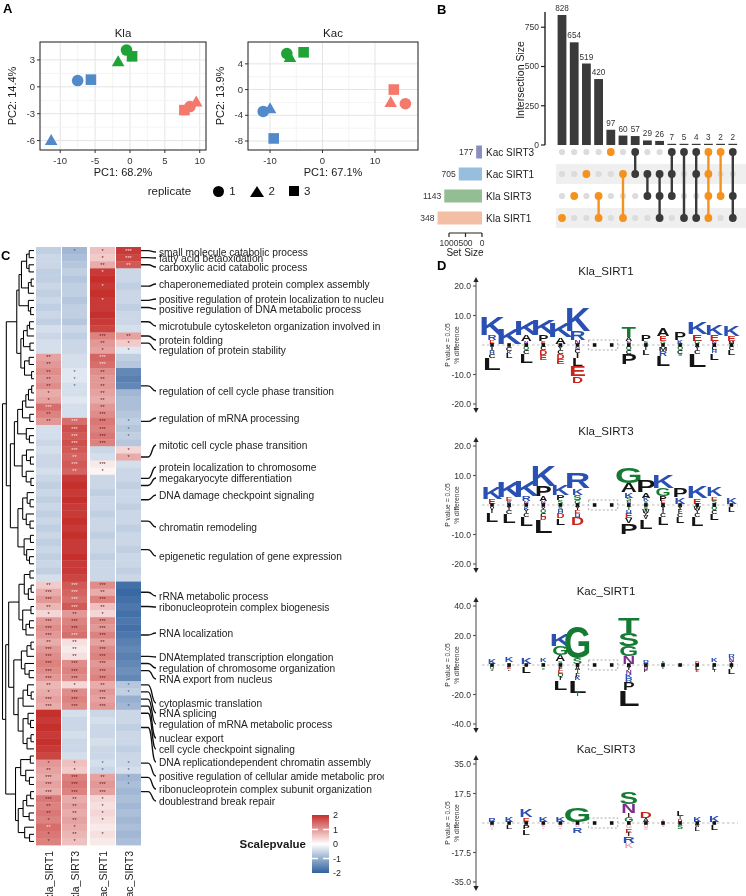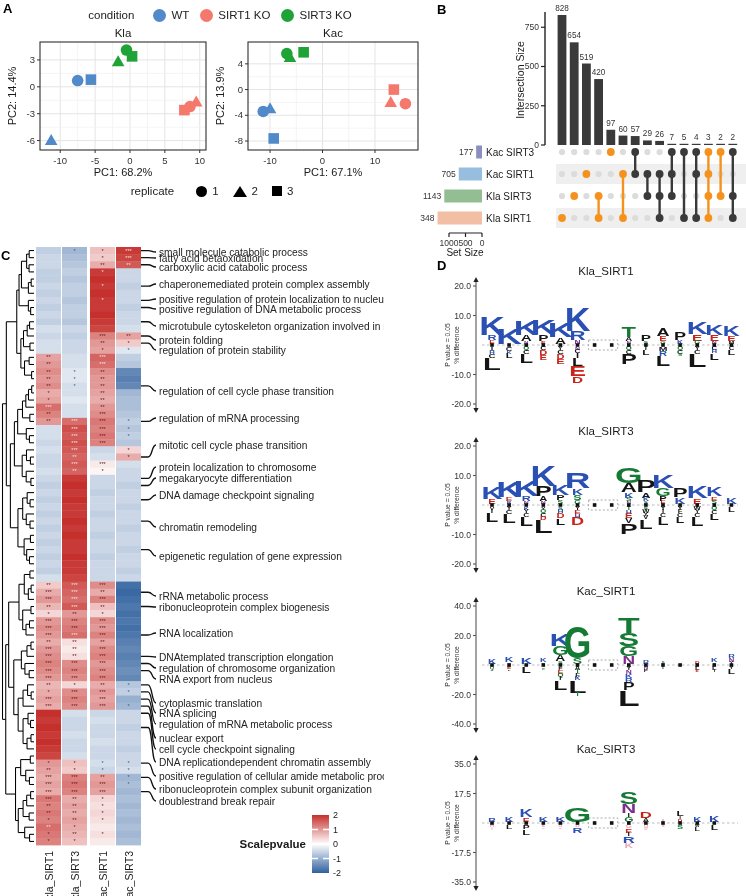--- a/index.html
+++ b/index.html
@@ -21,35 +21,20 @@
 </head>
 <body>
 
 <div class="canvas">
 
   <div class="plabel" style="left:3px;top:1px">A</div>
   <div class="plabel" style="left:437px;top:2px">B</div>
   <div class="plabel" style="left:1px;top:248px">C</div>
   <div class="plabel" style="left:437px;top:258px">D</div>
 
-  <div class="legend-row" style="left:20px;top:4px;width:400px;height:22px">
-    <span class="legend-title">condition</span>
-    <span class="legend-item">
-      <span class="cond-dot" style="background: rgb(81, 137, 201);"></span>
-      <span>WT</span>
-    </span>
-    <span class="legend-item">
-      <span class="cond-dot" style="background: rgb(244, 121, 108);"></span>
-      <span>SIRT1 KO</span>
-    </span>
-    <span class="legend-item">
-      <span class="cond-dot" style="background: rgb(31, 163, 55);"></span>
-      <span>SIRT3 KO</span>
-    </span>
-  </div>
 
   <svg id="pca0" style="left:6px;top:26px" width="206" height="154">
       <rect x="34" y="16" width="166" height="108" fill="#FFFFFF"></rect>
       <g>
         <line x1="54.226890756302524" y1="16" x2="54.226890756302524" y2="124" stroke="#E4E4E4" stroke-width="1"></line>
         <line x1="71.66386554621849" y1="16" x2="71.66386554621849" y2="124" stroke="#F1F1F1" stroke-width="0.8"></line>
         <line x1="89.10084033613445" y1="16" x2="89.10084033613445" y2="124" stroke="#E4E4E4" stroke-width="1"></line>
         <line x1="106.53781512605042" y1="16" x2="106.53781512605042" y2="124" stroke="#F1F1F1" stroke-width="0.8"></line>
         <line x1="123.97478991596638" y1="16" x2="123.97478991596638" y2="124" stroke="#E4E4E4" stroke-width="1"></line>
         <line x1="141.41176470588238" y1="16" x2="141.41176470588238" y2="124" stroke="#F1F1F1" stroke-width="0.8"></line>
@@ -142,21 +127,21 @@
         <rect x="56.409876543209876" y="107.12857142857142" width="10.6" height="10.6" fill="#5189C9"></rect>
         <circle cx="74.82716049382717" cy="27.571428571428577" r="5.8" fill="#1FA337"></circle>
         <path d="M77.9753086419753,24.92857142857143 L84.2753086419753,35.92857142857143 L71.6753086419753,35.92857142857143 Z" fill="#1FA337"></path>
         <rect x="86.3172839506173" y="20.985714285714288" width="10.6" height="10.6" fill="#1FA337"></rect>
         <circle cx="193.40740740740742" cy="77.71428571428572" r="5.8" fill="#F4796C"></circle>
         <path d="M178.71604938271605,69.92857142857143 L185.01604938271606,80.92857142857143 L172.41604938271604,80.92857142857143 Z" fill="#F4796C"></path>
         <rect x="176.56419753086416" y="58.27142857142857" width="10.6" height="10.6" fill="#F4796C"></rect>
       </g>
     </svg>
 
-  <div class="legend-row" style="left:12px;top:182px;width:400px;height:18px;gap:14px">
+  <div class="legend-row" style="left:29px;top:182px;width:400px;height:18px;gap:14px">
     <span class="legend-title">replicate</span>
     <span class="legend-item">
       <span class="shape-circle"></span>
       <span>1</span>
     </span>
     <span class="legend-item">
       <span class="shape-triangle"></span>
       <span>2</span>
     </span>
     <span class="legend-item">

